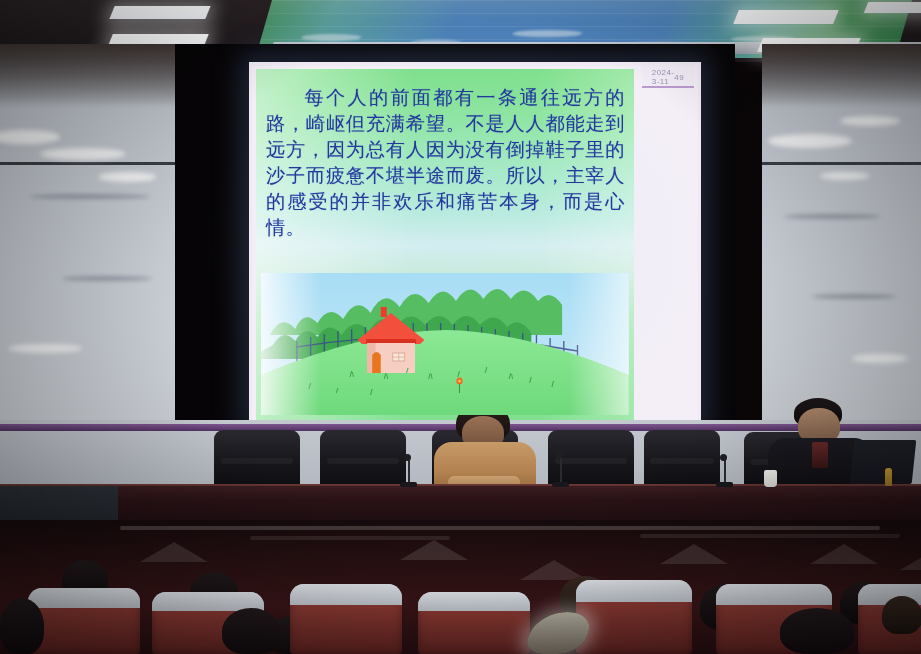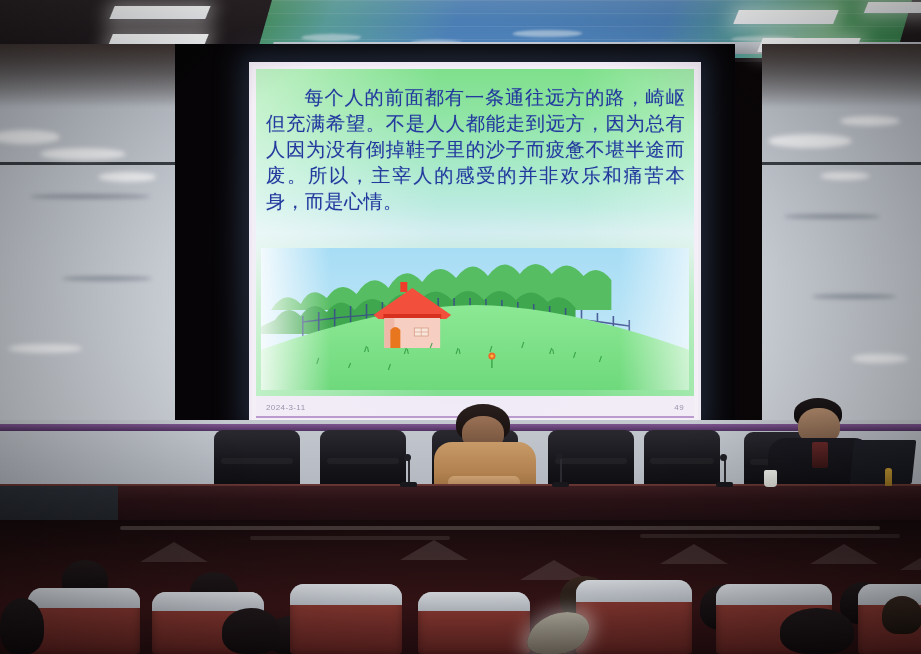--- a/index.html
+++ b/index.html
@@ -93,21 +93,21 @@
     background:#f0eaf4;
     padding:4px 3px;
     box-shadow:0 0 26px 10px rgba(120,160,220,.22);
   }
 
   
   .slide {
     position:relative; width:100%; height:100%;
     background:#f4eff7;
     overflow:hidden;
-    display:flex; flex-direction:column;
+    display:flex; flex-direction:row;
   }
   .slide-body {
     position:relative;
     flex:1;
     margin:3px 4px 0 4px;
     background:
       linear-gradient(180deg,
         #7ee08a 0%,
         #8fe6a0 14%,
         #a9ecc6 30%,

